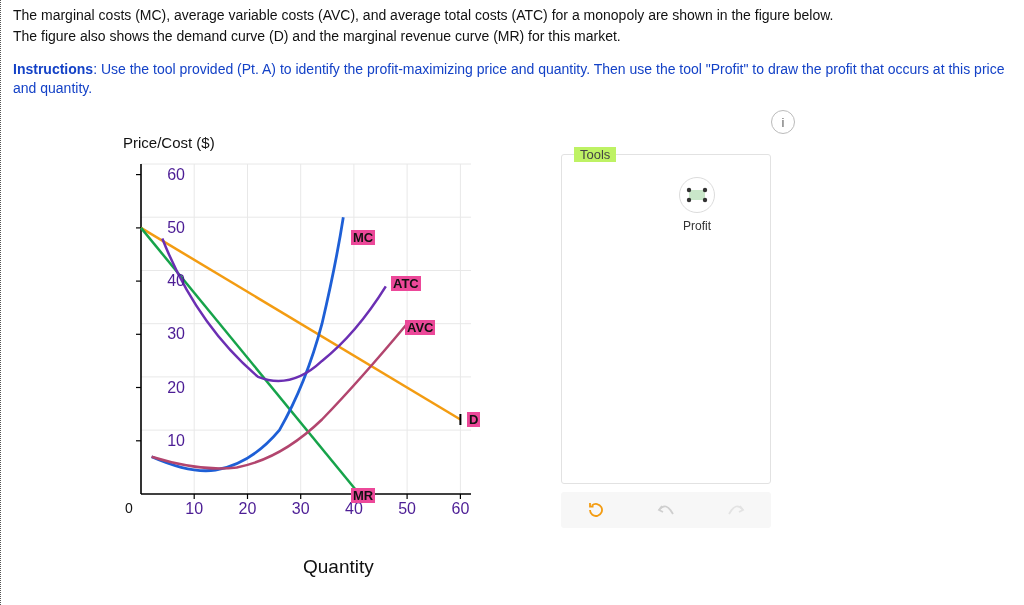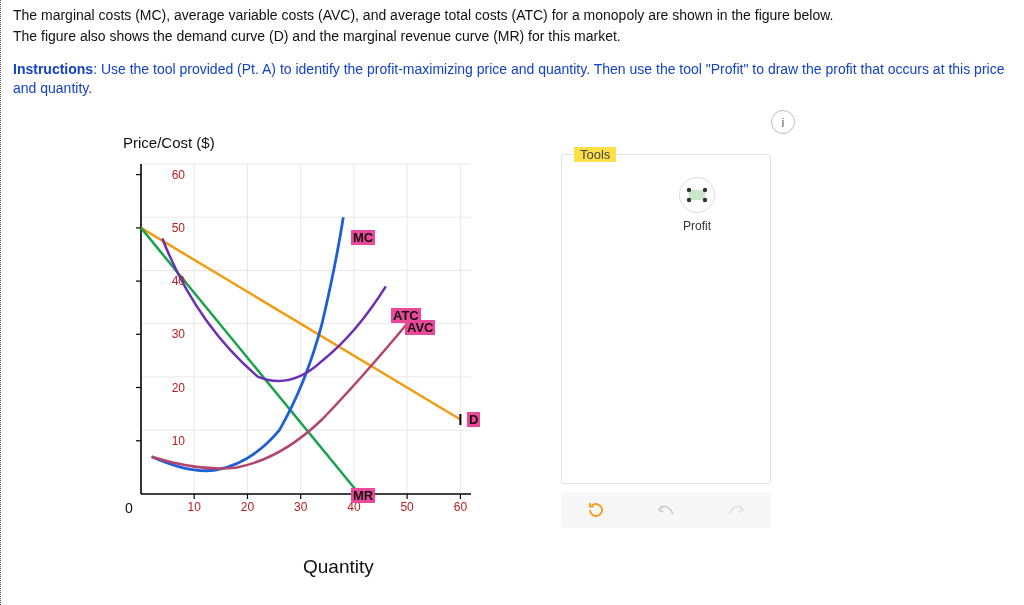--- a/index.html
+++ b/index.html
@@ -41,22 +41,22 @@
   }
   .chart {
     position: absolute;
     left: 50px;
     top: 34px;
     width: 380px;
     height: 360px;
   }
   .tick-y, .tick-x {
     position: absolute;
-    font-size: 12px;
-    color: #b91c1c;
+    font-size: 16px;
+    color: #4c1d95;
   }
   .tick-y { right: 336px; text-align: right; transform: translateY(-50%); width: 40px; }
   .tick-x { top: 336px; transform: translateX(-50%); }
   .origin0 { position:absolute; left:-16px; top:336px; font-size:14px; }
   .curve-label {
     position: absolute;
     font-size: 13px;
     font-weight: bold;
     background: #ec4899;
     padding: 0 2px;
@@ -69,21 +69,21 @@
     width: 210px;
     height: 330px;
     border: 1px solid #e2e2e2;
     border-radius: 3px;
     background: #fff;
   }
   .tools-legend {
     position: absolute;
     top: -8px;
     left: 12px;
-    background: #fde047;
+    background: #bef264;
     padding: 0 6px;
     font-size: 13px;
     color: #444;
   }
   .tool-btn {
     position: absolute;
     top: 22px;
     width: 46px;
     text-align: center;
   }
@@ -216,21 +216,21 @@
     
     <div class="tick-x" style="left:53.2px;">10</div>
     <div class="tick-x" style="left:106.5px;">20</div>
     <div class="tick-x" style="left:159.7px;">30</div>
     <div class="tick-x" style="left:212.9px;">40</div>
     <div class="tick-x" style="left:266.1px;">50</div>
     <div class="tick-x" style="left:319.4px;">60</div>
 
     
     <div class="curve-label" style="left:210px; top:66px;">MC</div>
-    <div class="curve-label" style="left:250px; top:112px;margin-top:32px;">ATC</div>
+    <div class="curve-label" style="left:250px; top:112px;">ATC</div>
     <div class="curve-label" style="left:264px; top:156px;">AVC</div>
     <div class="curve-label" style="left:326px; top:248px;">D</div>
     <div class="curve-label" style="left:210px; top:324px;">MR</div>
   </div>
 
   <div class="axis-title-x">Quantity</div>
 
   <div class="tools-panel">
     <div class="tools-legend">Tools</div>
 

